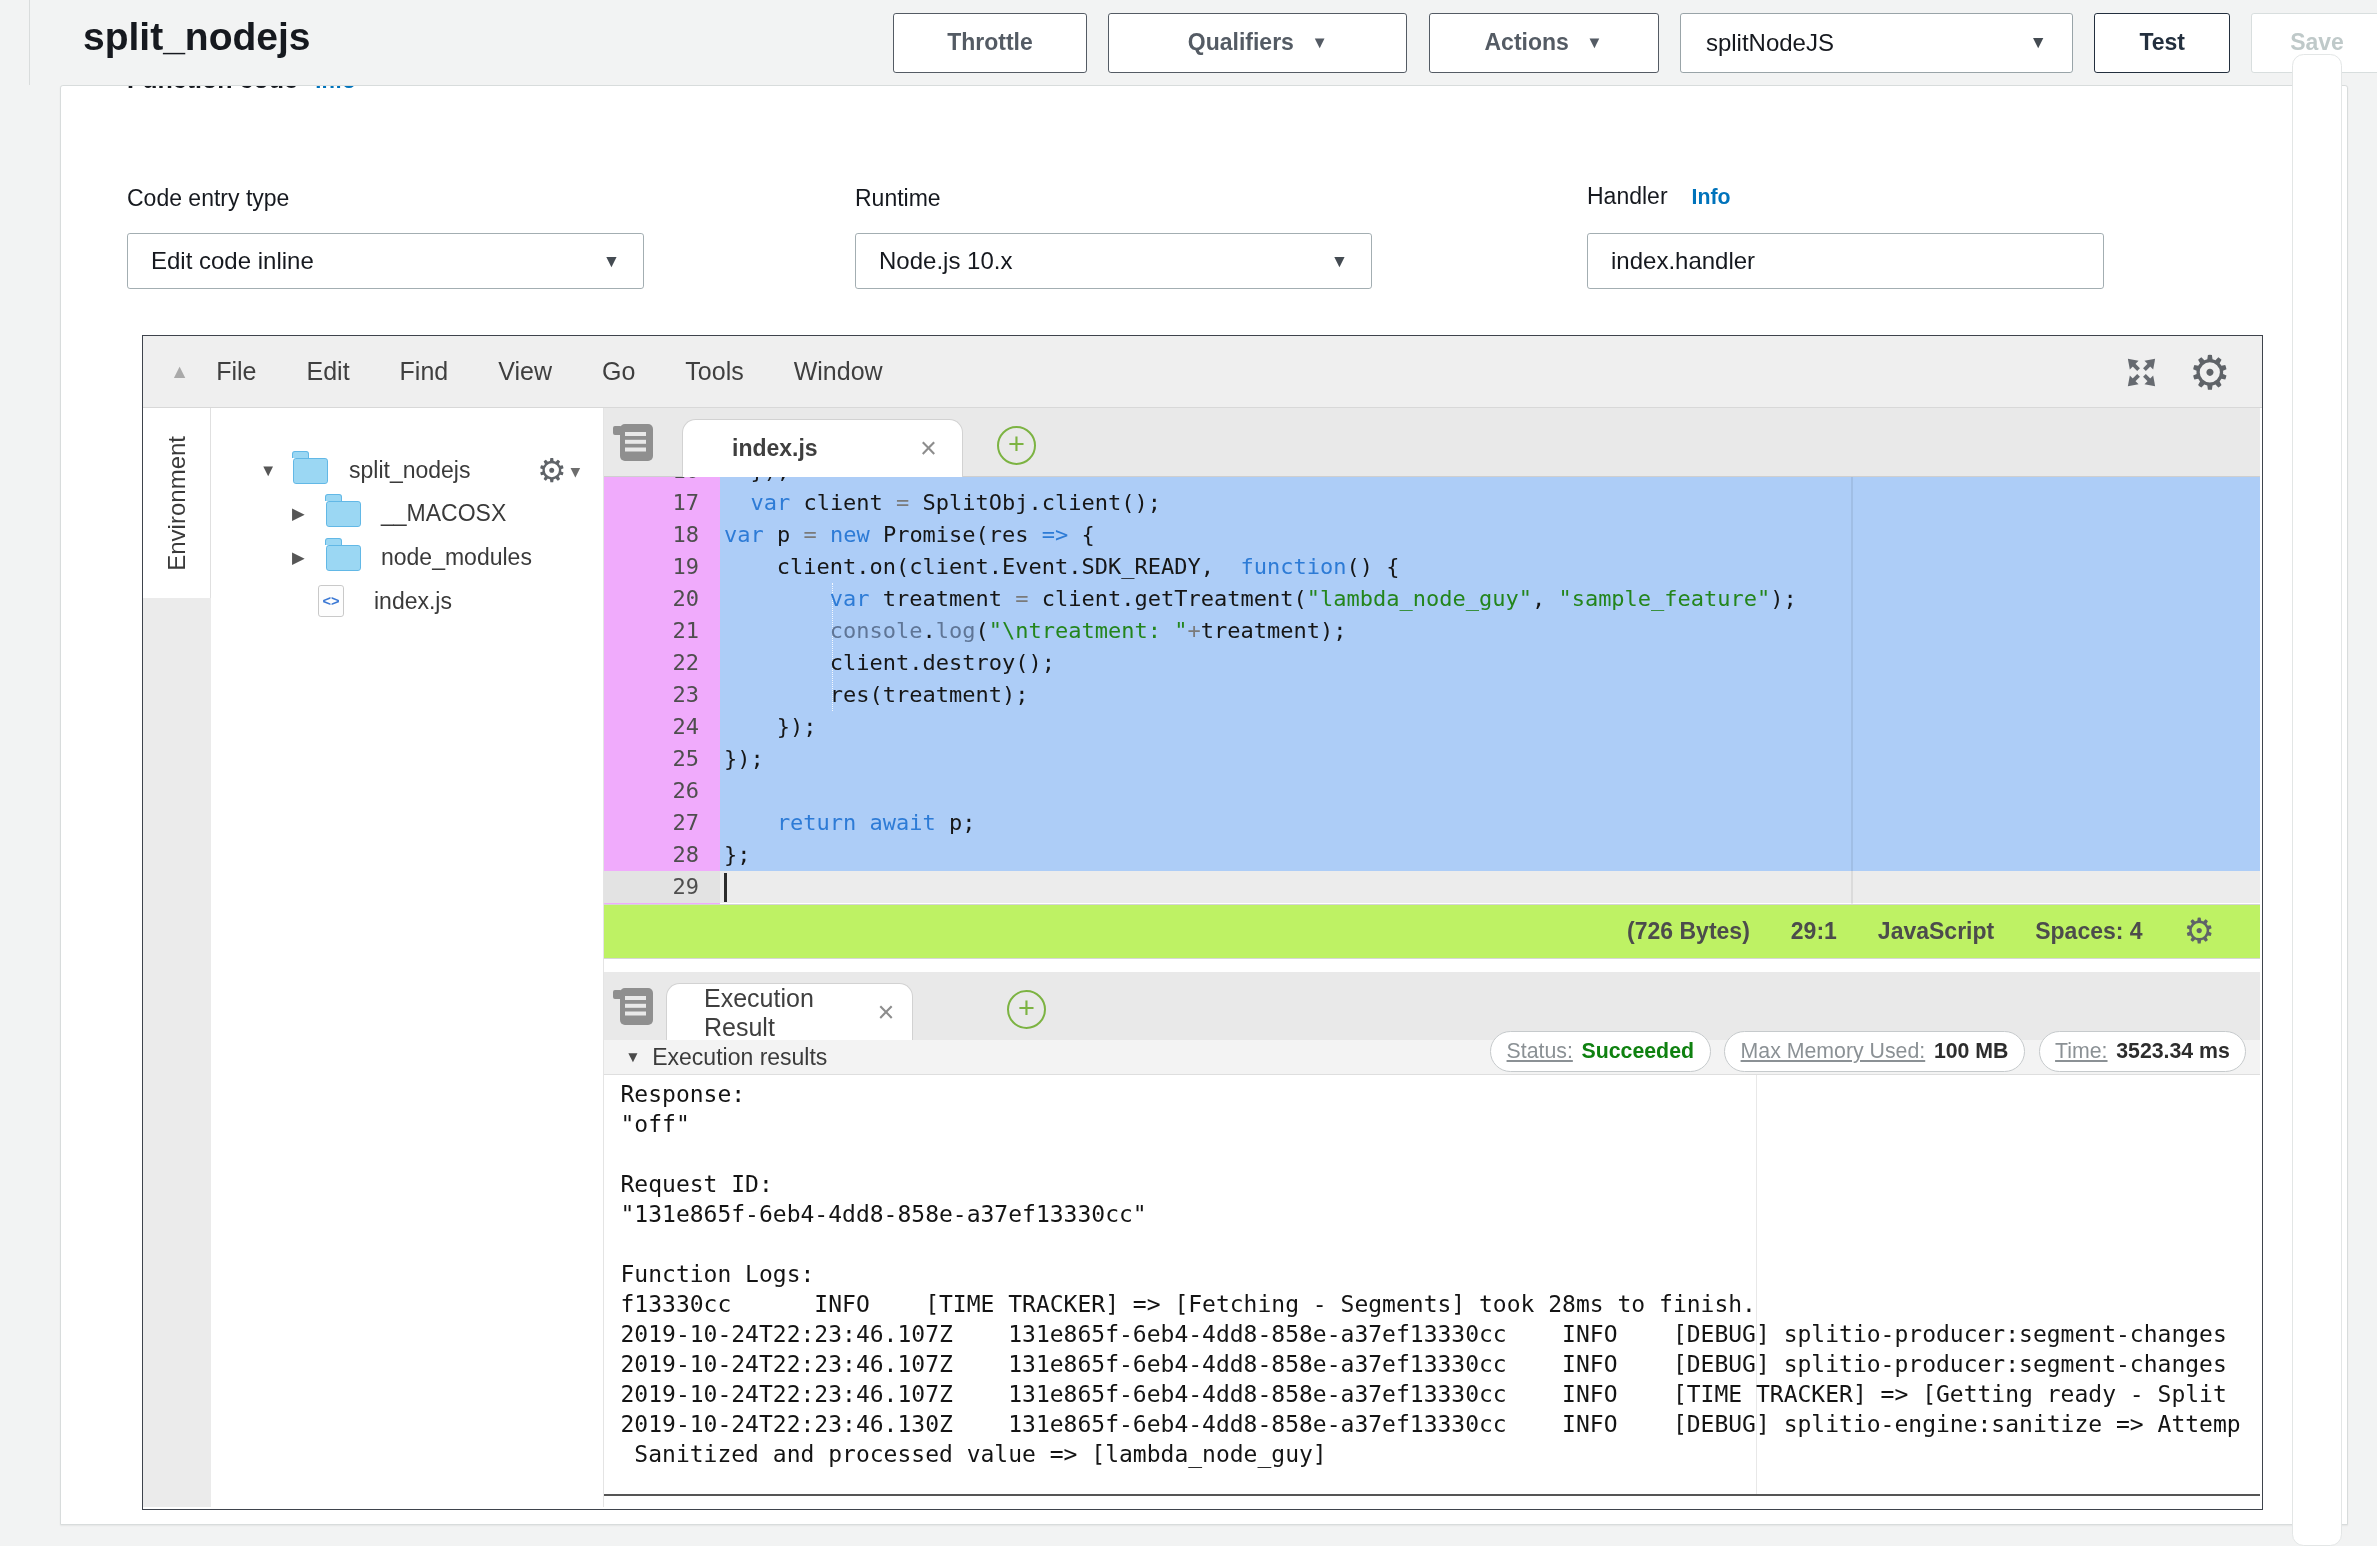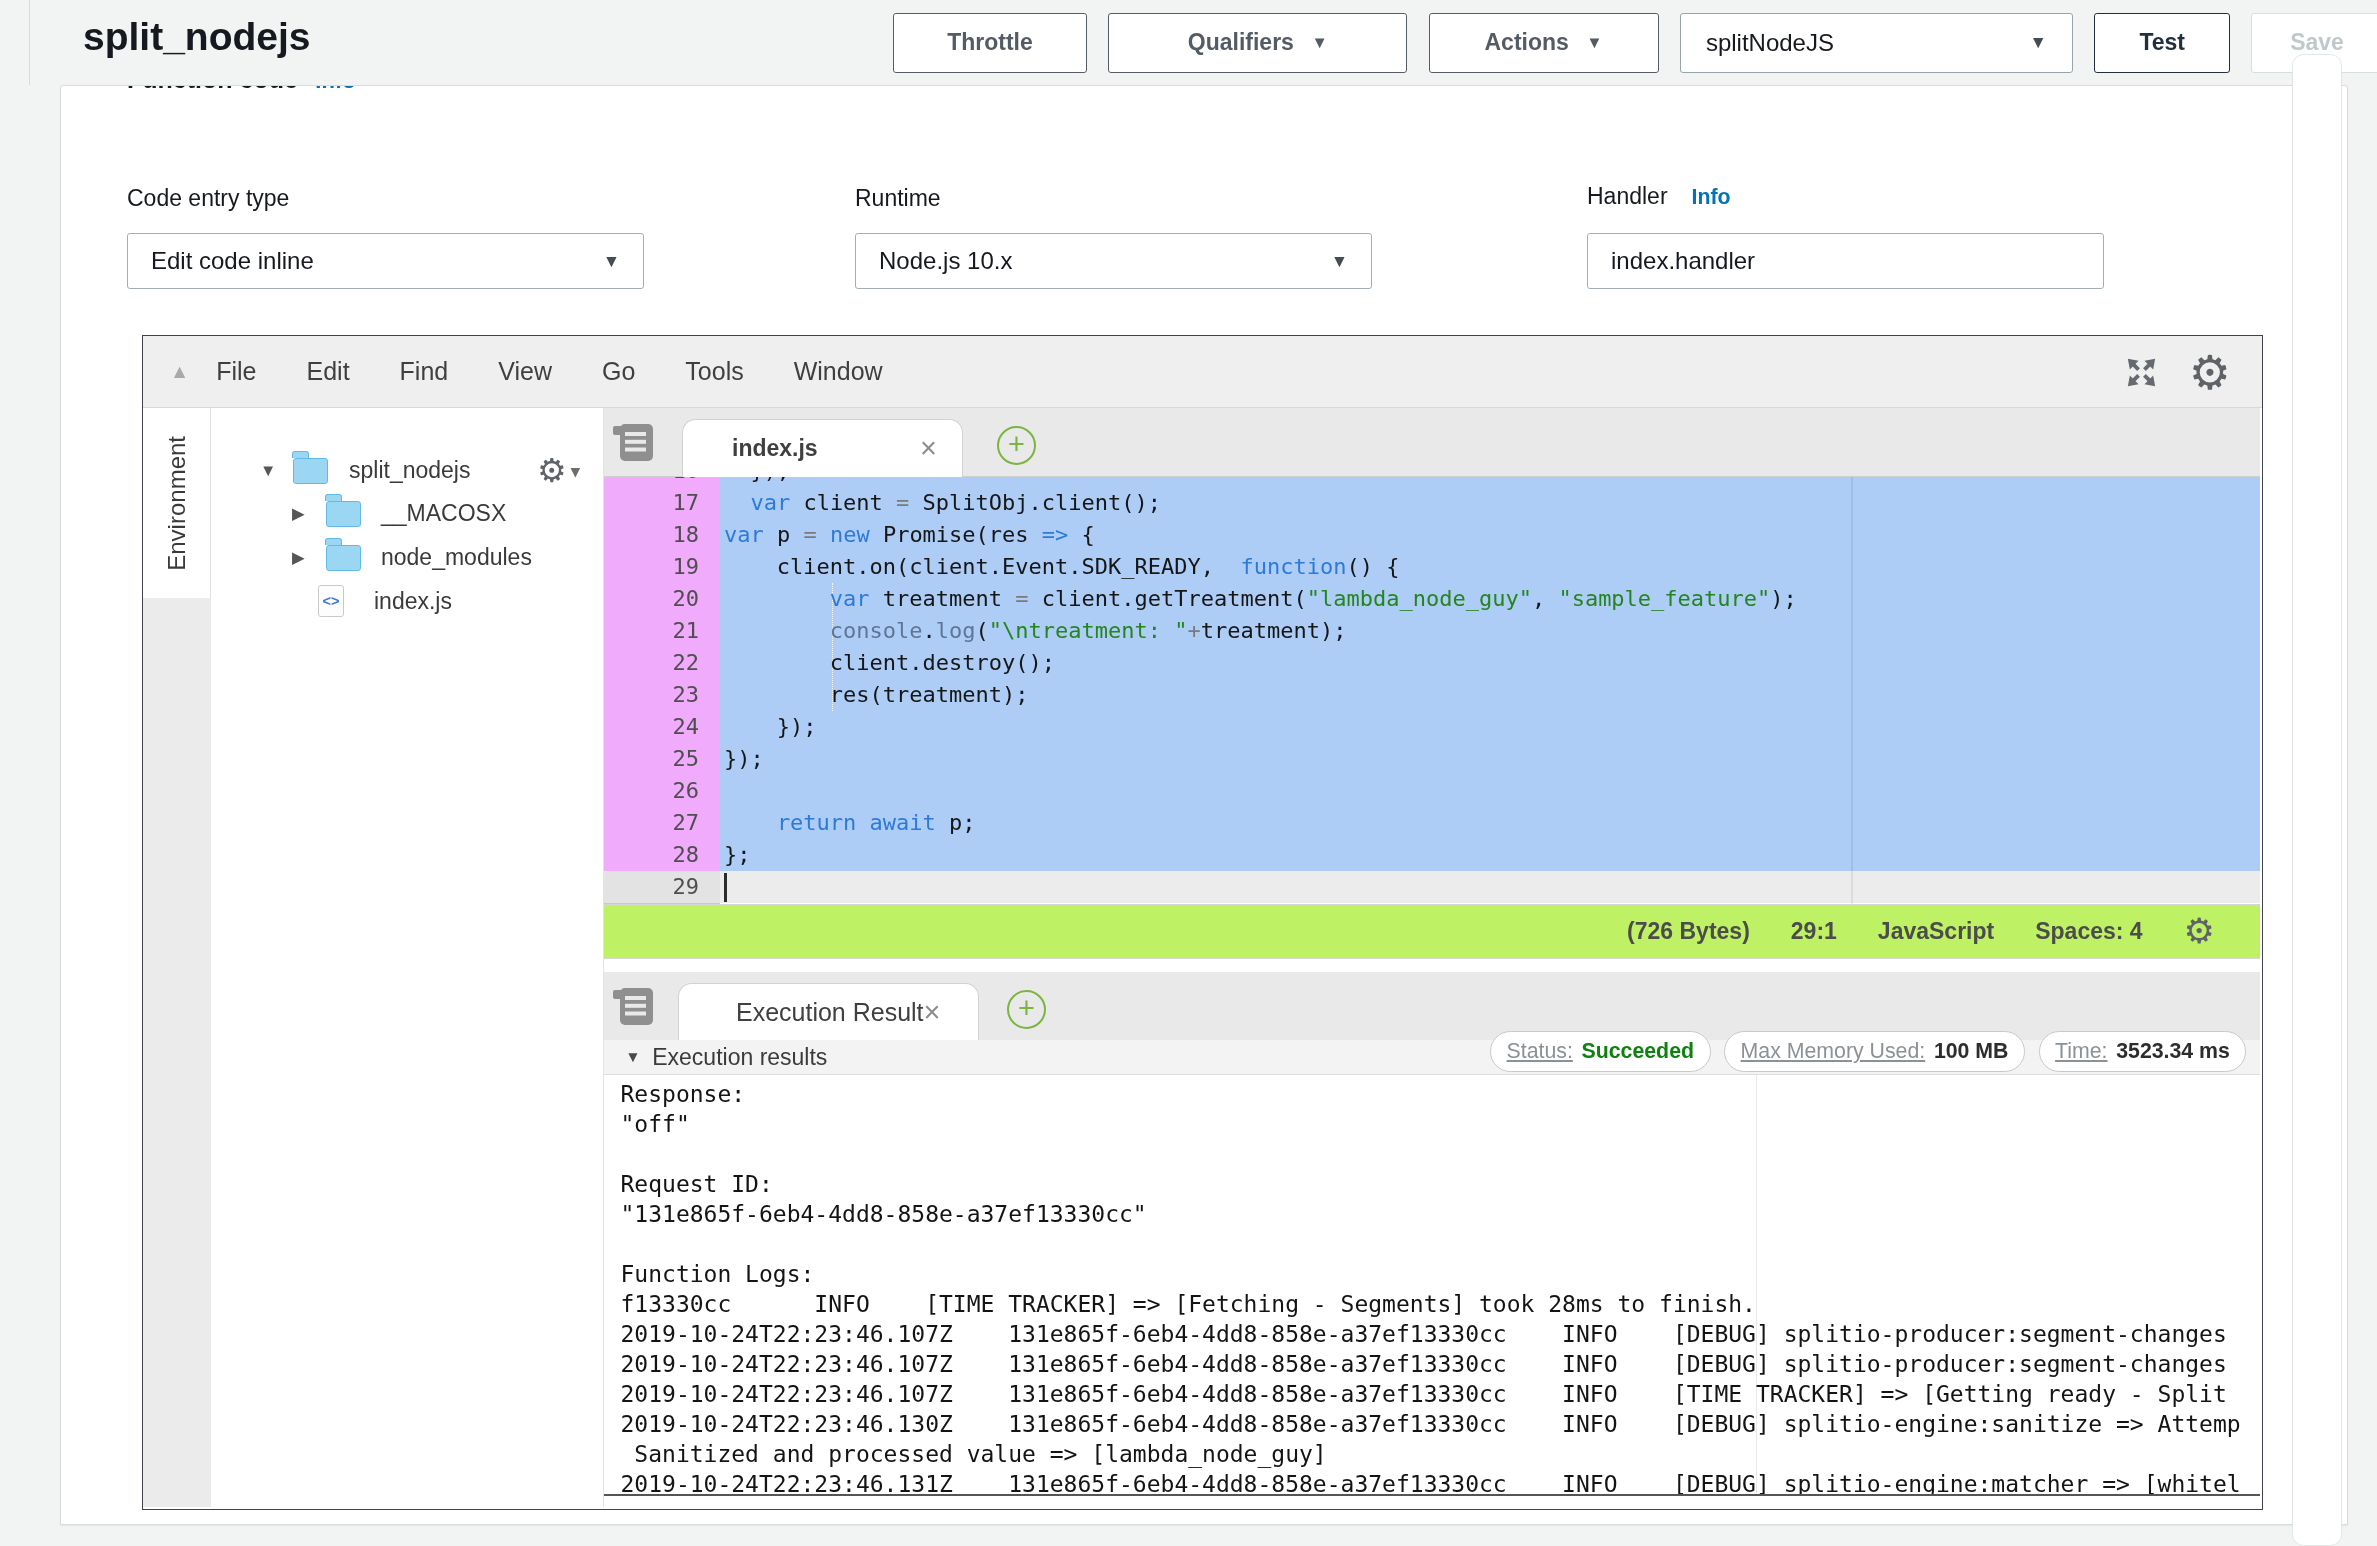--- a/index.html
+++ b/index.html
@@ -308,21 +308,21 @@
           <div id="statusbar" class="abs">
             <span class="status-item">(726 Bytes)</span>
             <span class="status-item">29:1</span>
             <span class="status-item">JavaScript</span>
             <span class="status-item">Spaces: 4</span>
             <span class="gear" style="font-size:35px;">⚙</span>
           </div>
 
           <div class="tabbar" id="exec-tabbar">
             <div class="list-icon"></div>
-            <div class="tab" style="left:74px;width:301px;padding:0 17.5px 0 37px;justify-content:center;">
+            <div class="tab" style="left:62px;width:247px;padding:0 17.5px 0 37px;justify-content:flex-start;">
               <span class="tab-label" style="font-weight:400;font-size:25px;">Execution Result</span>
               <span class="tab-close">×</span>
             </div>
             <div class="plus-circle" style="left:403px;">+</div>
           </div>
 
           <div id="results-header">
             <span class="tri">▼</span>
             <span class="txt">Execution results</span>
           </div>
@@ -350,21 +350,20 @@
                 <div class="log-line">Request ID:</div>
                 <div class="log-line">"131e865f-6eb4-4dd8-858e-a37ef13330cc"</div>
                 <div class="log-line">&nbsp;</div>
                 <div class="log-line">Function Logs:</div>
                 <div class="log-line">f13330cc      INFO    [TIME TRACKER] =&gt; [Fetching - Segments] took 28ms to finish.</div>
                 <div class="log-line">2019-10-24T22:23:46.107Z    131e865f-6eb4-4dd8-858e-a37ef13330cc    INFO    [DEBUG] splitio-producer:segment-changes</div>
                 <div class="log-line">2019-10-24T22:23:46.107Z    131e865f-6eb4-4dd8-858e-a37ef13330cc    INFO    [DEBUG] splitio-producer:segment-changes</div>
                 <div class="log-line">2019-10-24T22:23:46.107Z    131e865f-6eb4-4dd8-858e-a37ef13330cc    INFO    [TIME TRACKER] =&gt; [Getting ready - Split</div>
                 <div class="log-line">2019-10-24T22:23:46.130Z    131e865f-6eb4-4dd8-858e-a37ef13330cc    INFO    [DEBUG] splitio-engine:sanitize =&gt; Attemp</div>
                 <div class="log-line"> Sanitized and processed value =&gt; [lambda_node_guy]</div>
-                <div class="log-line">2019-10-24T22:23:46.131Z    131e865f-6eb4-4dd8-858e-a37ef13330cc    INFO    [DEBUG] splitio-engine:matcher =&gt; [whitel</div>
               </div>
           </div>
 
         </div>
       </div>
     </div>
   </div>
 
   <div id="page-scrollbar" class="abs"></div>
 

